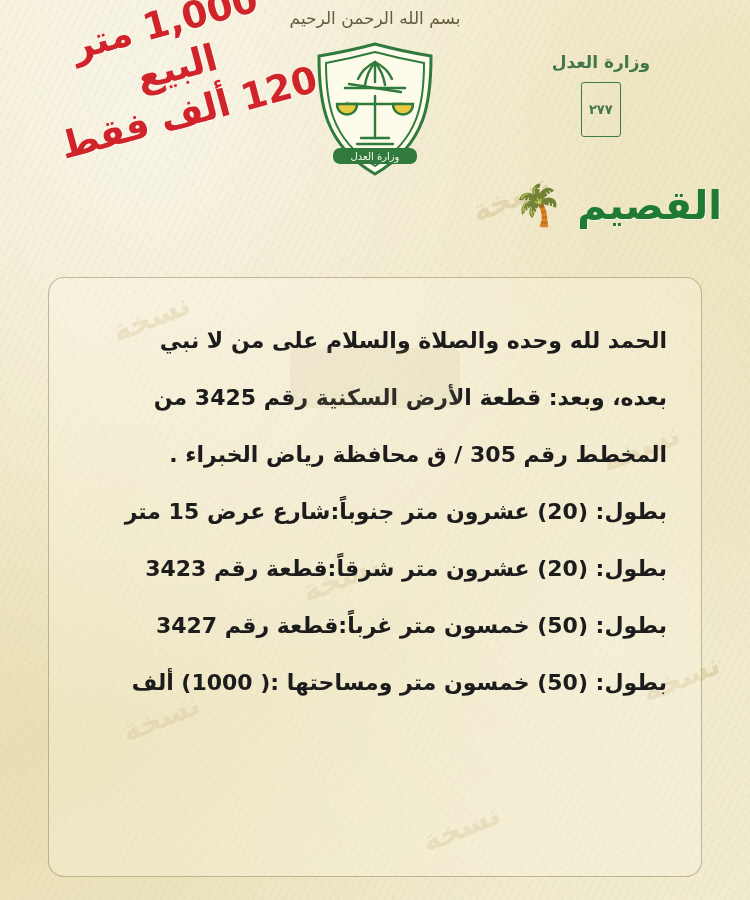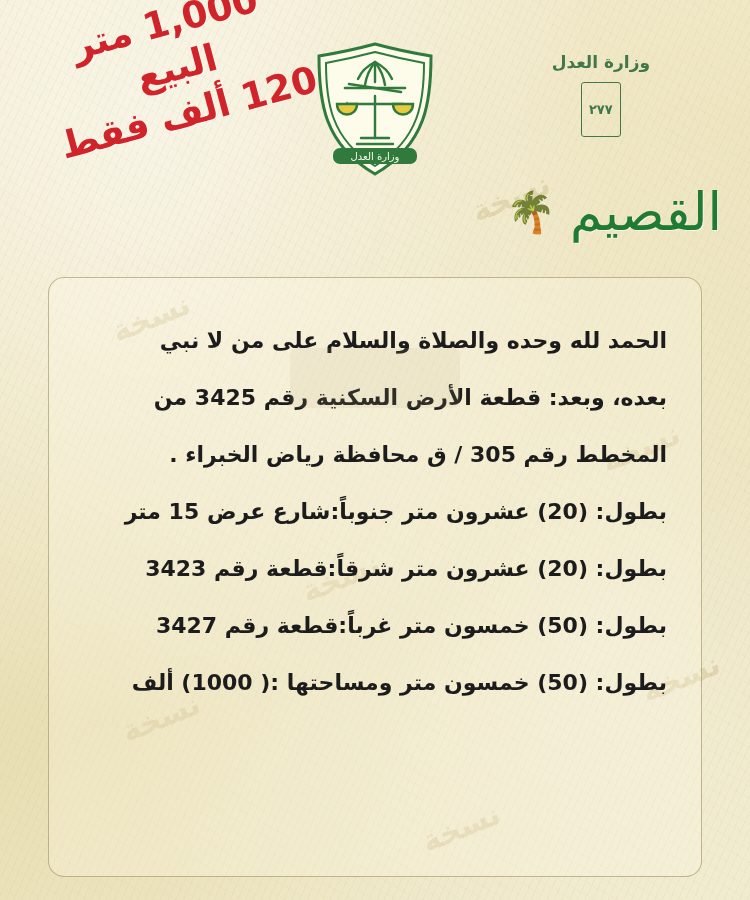--- a/index.html
+++ b/index.html
@@ -114,22 +114,22 @@
   #region-row {
     position: absolute;
     top: 182px;
     right: 28px;
     display: flex;
     align-items: center;
     gap: 14px;
     direction: rtl;
   }
   #region-title {
-    font-size: 52px;
-    font-weight: normal;
+    font-size: 40px;
+    font-weight: bold;
     color: #1f7a33;
     text-shadow: 1px 1px 0 rgba(255,255,255,.6);
   }
   #palm-icon { font-size: 40px; line-height: 1; }
 
   
   #body-card {
     position: absolute;
     top: 277px;
     left: 48px;
@@ -174,20 +174,21 @@
       <div class="wm" style="left: 470px; top: 180px;">نسخة</div>
       <div class="wm" style="left: 300px; top: 560px;">نسخة</div>
       <div class="wm" style="left: 600px; top: 430px;">نسخة</div>
       <div class="wm" style="left: 120px; top: 700px;">نسخة</div>
       <div class="wm" style="left: 420px; top: 810px;">نسخة</div>
       <div class="wm" style="left: 640px; top: 660px;">نسخة</div>
     </div>
 
   <div id="header">
 
+    <div id="basmala">بسم الله الرحمن الرحيم</div>
 
     <div id="emblem">
       <svg viewBox="0 0 132 138" width="132" height="138" aria-hidden="true">
 
         <path d="M66 4 C44 10, 22 14, 10 16 C10 60, 14 104, 66 134 C118 104, 122 60, 122 16 C110 14, 88 10, 66 4 Z" fill="#fdfbe9" stroke="#2f7a3c" stroke-width="3"></path>
 
         <path d="M66 12 C47 17, 28 21, 17 23 C17 60, 21 99, 66 126 C111 99, 115 60, 115 23 C104 21, 85 17, 66 12 Z" fill="none" stroke="#2f7a3c" stroke-width="2"></path>
 
         <g stroke="#2f7a3c" stroke-width="2.4" fill="none" stroke-linecap="round">
           <path d="M66 22 C58 26, 52 32, 49 39"></path>

